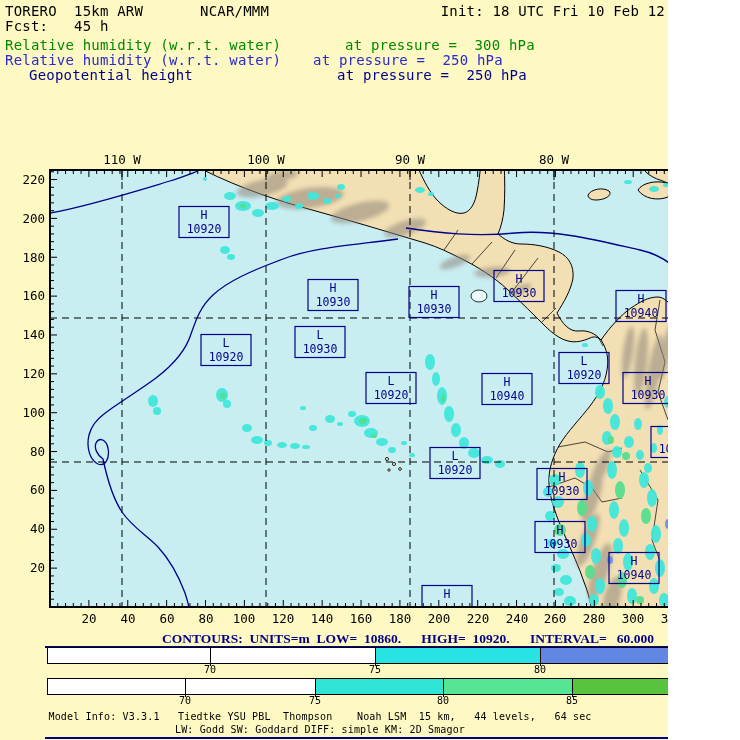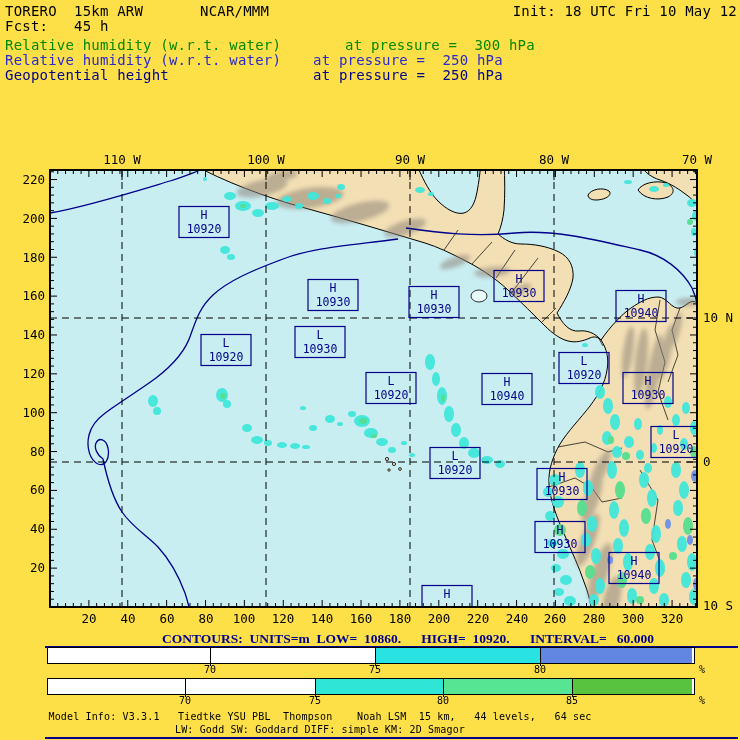--- a/index.html
+++ b/index.html
@@ -1,42 +1,42 @@
 <!DOCTYPE html>
 <html><head>
 <meta charset="utf-8">
 <style>
   html,body{margin:0;padding:0;background:#fff;}
-  #page{position:relative;width:740px;height:740px;background:#fde047;overflow:hidden;
+  #page{position:relative;width:668px;height:740px;background:#fef9c3;overflow:hidden;
         font-family:"DejaVu Sans Mono","Liberation Mono",monospace;}
   .hdr{position:absolute;font-size:14px;letter-spacing:.2px;line-height:14px;white-space:pre;color:#000;}
   .green{color:#008800;}
   .blue{color:#2929cc;}
-  .navy{color:#00008b;}
+  .navy{color:#00008b;margin-left:24px;}
   #map-svg{position:absolute;left:0;top:0;}
   .contoursline{position:absolute;top:631px;left:408px;transform:translateX(-50%);
         font-family:"Liberation Serif","DejaVu Serif",serif;font-weight:bold;font-size:13.5px;
         color:#00008b;white-space:pre;text-align:right;}
   .rule{position:absolute;left:45px;width:693px;height:2px;background:#00008b;}
   .bar{position:absolute;left:47px;width:646px;height:15px;background:#fff;border:1px solid #000;}
   .seg{position:absolute;top:0;height:100%;}
   .segdiv{position:absolute;top:0;width:1px;height:100%;background:#000;}
   .btick{position:absolute;width:1px;height:3px;background:#000;}
   .blab{position:absolute;transform:translateX(-50%);font-size:10px;color:#000;white-space:pre;}
   .minfo{position:absolute;left:320px;transform:translateX(-50%);font-size:10px;
          letter-spacing:.15px;color:#000;white-space:pre;text-align:center;}
 </style>
 </head>
 <body>
 
 <div id="page">
 
   <div class="hdr" style="left:5px;top:4px">TORERO  15km ARW</div>
   <div class="hdr" style="left:200px;top:4px">NCAR/MMM</div>
-  <div class="hdr" style="right:3px;top:4px">Init: 18 UTC Fri 10 May 12</div>
+  <div class="hdr" style="right:3px;top:4px">Init: 18 UTC Fri 10 Feb 12</div>
   <div class="hdr" style="left:5px;top:19px">Fcst:   45 h</div>
 
   <div class="hdr green" style="left: 5px; top: 38px; color: rgb(0, 136, 0);">Relative humidity (w.r.t. water)</div>
   <div class="hdr green" style="left: 313px; top: 38px; color: rgb(0, 136, 0); margin-left: 32px;">at pressure =  300 hPa</div>
   <div class="hdr blue" style="left: 5px; top: 53px; color: rgb(41, 41, 204);">Relative humidity (w.r.t. water)</div>
   <div class="hdr blue" style="left: 313px; top: 53px; color: rgb(41, 41, 204);">at pressure =  250 hPa</div>
   <div class="hdr navy" style="left: 5px; top: 68px; color: rgb(0, 0, 139);">Geopotential height</div>
   <div class="hdr navy" style="left: 313px; top: 68px; color: rgb(0, 0, 139);">at pressure =  250 hPa</div>
 
   <svg id="map-svg" width="740" height="740">

